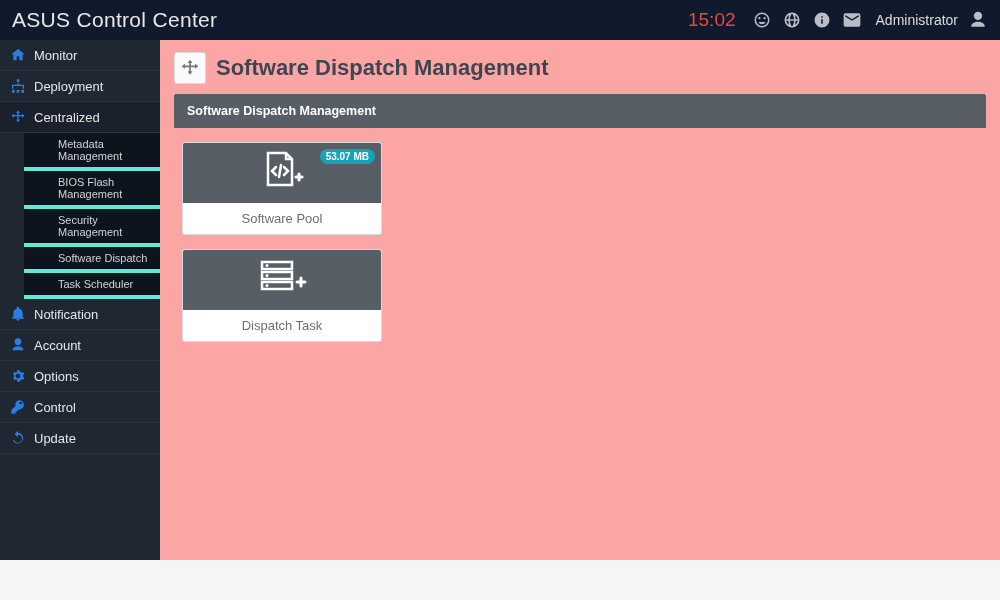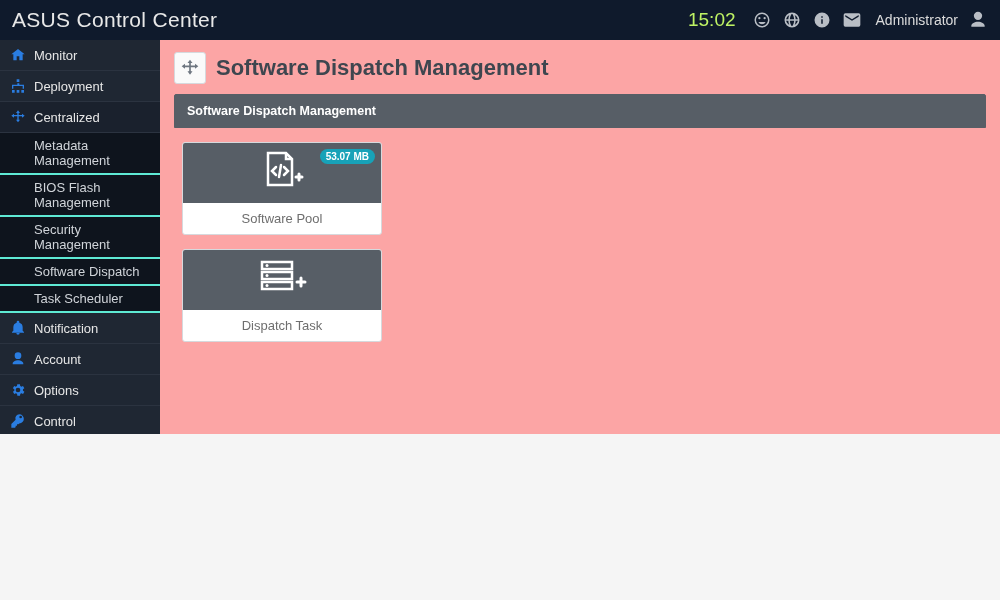--- a/index.html
+++ b/index.html
@@ -22,26 +22,26 @@
   font-size: 21px;
   font-weight: 400;
   letter-spacing: 0.3px;
 }
 .topbar-right {
   margin-left: auto;
   display: flex;
   align-items: center;
   gap: 10px;
 }
-.time { font-size: 19px; margin-right: 6px; color: #bef264; }
+.time { font-size: 19px; margin-right: 6px; color: #ef4444; }
 .topbar-icon { width: 20px; height: 20px; display: inline-flex; align-items: center; justify-content: center; cursor: pointer; }
 .topbar-icon svg { fill: #b9bec5; }
 .user-label { font-size: 14px; color: #dcdcdc; margin-left: 4px; }
 
-.shell { display: flex; height: 394px; }
+.shell { display: flex; height: 520px; }
 
 .sidebar {
   width: 160px;
   background: #1f2733;
   color: #cfd4da;
   font-size: 13px;
   overflow-y: auto;
 }
 .nav-item {
   display: flex;
@@ -53,24 +53,25 @@
 }
 .nav-item.expanded { background: #1a212d; }
 .nav-icon { width: 16px; height: 16px; display: inline-flex; }
 .nav-icon svg { fill: #2a7de1; }
 .nav-label { color: #e6e6e6; }
 .sub-item {
   display: flex;
   align-items: center;
   padding: 5px 10px 5px 34px;
   background: #0e141d;
-  border-bottom: 2px solid #5eead4;
+  border-bottom: 4px solid #5eead4;
   cursor: pointer;
-  font-size: 13px;
+  font-size: 11px;
   color: #d0d4d9;
+  margin-left: 24px;
 }
 
 .main {
   flex: 1;
   background: #fca5a5;
   padding: 12px 14px;
   overflow: auto;
 }
 .page-heading { display: flex; align-items: center; gap: 10px; margin-bottom: 10px; }
 .heading-badge {

